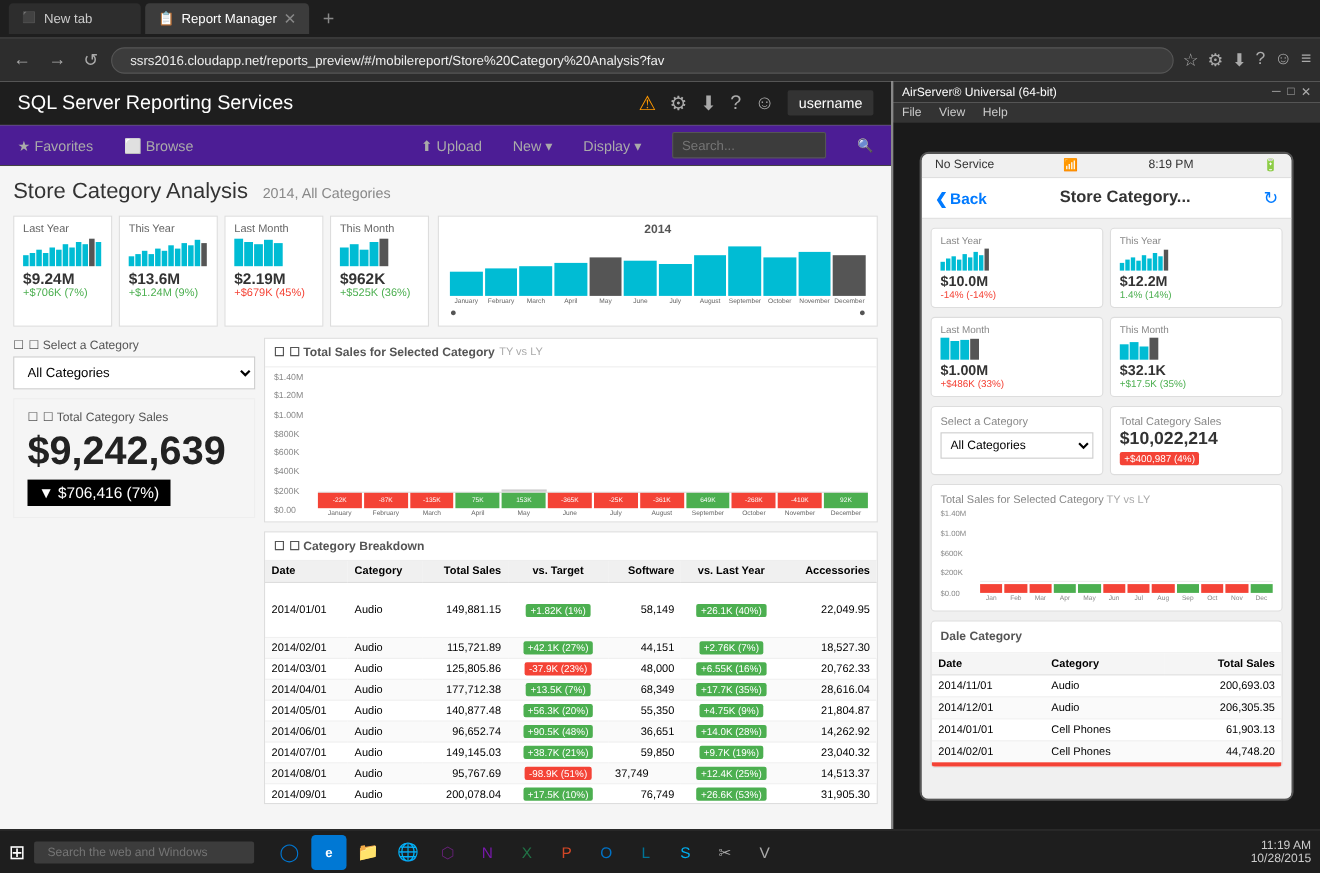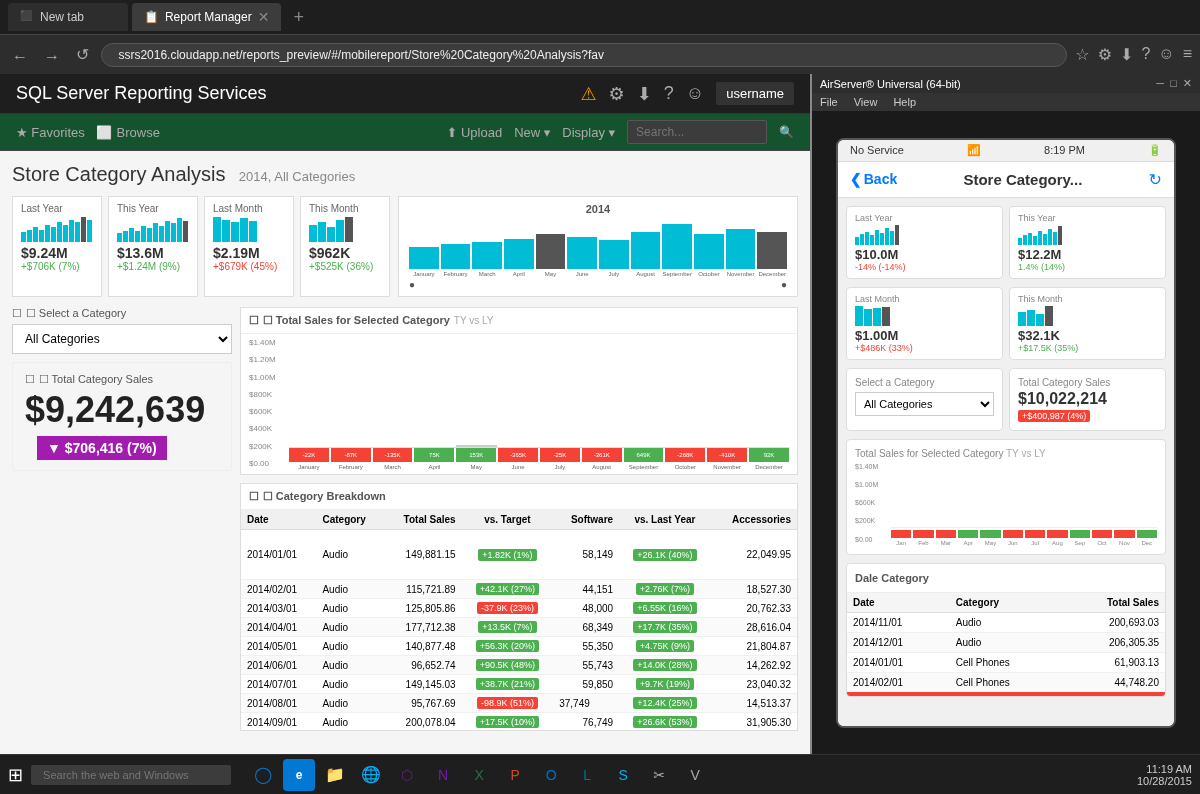--- a/index.html
+++ b/index.html
@@ -81,21 +81,21 @@
       <div style="display:flex;gap:12px;align-items:center;">
         <span style="color:#ff9800;font-size:18px;cursor:pointer;">⚠</span>
         <span style="color:#aaa;font-size:18px;cursor:pointer;">⚙</span>
         <span style="color:#aaa;font-size:18px;cursor:pointer;">⬇</span>
         <span style="color:#aaa;font-size:18px;cursor:pointer;">?</span>
         <span style="color:#aaa;font-size:18px;cursor:pointer;">☺</span>
         <span style="color:white;font-size:13px;background:#333;padding:4px 10px;border-radius:2px;">username</span>
       </div>
     </div>
 
-    <div style="background:#14532d;padding:6px 16px;display:flex;align-items:center;gap:12px;border-bottom:1px solid #444;">
+    <div style="background:#4c1d95;padding:6px 16px;display:flex;align-items:center;gap:28px;border-bottom:1px solid #444;">
       <span style="color:#aaa;font-size:13px;cursor:pointer;">★ Favorites</span>
       <span style="color:#aaa;font-size:13px;cursor:pointer;">⬜ Browse</span>
       <span style="flex:1;"></span>
       <span style="color:#aaa;font-size:13px;cursor:pointer;">⬆ Upload</span>
       <span style="color:#aaa;font-size:13px;cursor:pointer;">New ▾</span>
       <span style="color:#aaa;font-size:13px;cursor:pointer;">Display ▾</span>
       <input type="text" style="background: rgb(60, 60, 60); border: 1px solid rgb(85, 85, 85); padding: 4px 8px; color: rgb(204, 204, 204); font-size: 12px; border-radius: 2px; width: 140px;" placeholder="Search...">
       <span style="color:#aaa;cursor:pointer;">🔍</span>
     </div>
 
@@ -227,21 +227,21 @@
               <option>All Categories</option>
             </select>
           </div>
 
           <div style="background:#f5f5f5;padding:10px 12px;border:1px solid #eee;">
             <div style="font-size:11px;color:#555;margin-bottom:4px;display:flex;align-items:center;gap:4px;">
               <span style="cursor:pointer;">☐</span>
               <span style="font-size:11px;">☐ Total Category Sales</span>
             </div>
             <div style="font-size:36px;font-weight:bold;color:#222;line-height:1.1;">$9,242,639</div>
-            <div style="background:#a21caf;color:white;padding:4px 10px;font-size:14px;display:inline-block;margin-top:6px;font-weight:bold;margin-left:12px;">▼ $706,416 (7%)</div>
+            <div style="background:#000000;color:white;padding:4px 10px;font-size:14px;display:inline-block;margin-top:6px;font-weight:normal;">▼ $706,416 (7%)</div>
           </div>
         </div>
 
         <div style="flex:1;">
 
           <div style="background:white;border:1px solid #ddd;margin-bottom:8px;">
             <div style="padding:6px 8px;font-size:11px;color:#555;font-weight:bold;border-bottom:1px solid #eee;display:flex;align-items:center;gap:4px;">
               <span style="cursor:pointer;">☐</span>
               <span>☐ Total Sales for Selected Category</span>
               <span style="font-size:10px;color:#aaa;font-weight:normal;">TY vs LY</span>
@@ -442,21 +442,21 @@
                     <td style="padding:3px 6px;text-align:center;"><span class="badge badge-green">+56.3K (20%)</span></td>
                     <td style="padding:3px 6px;text-align:right;">55,350</td>
                     <td style="padding:3px 6px;text-align:center;"><span class="badge badge-green">+4.75K (9%)</span></td>
                     <td style="padding:3px 6px;text-align:right;">21,804.87</td>
                   </tr>
                   <tr style="background:#fafafa;border-bottom:1px solid #f0f0f0;">
                     <td style="padding:3px 6px;">2014/06/01</td>
                     <td style="padding:3px 6px;">Audio</td>
                     <td style="padding:3px 6px;text-align:right;">96,652.74</td>
                     <td style="padding:3px 6px;text-align:center;"><span class="badge badge-green">+90.5K (48%)</span></td>
-                    <td style="padding:3px 6px;text-align:right;">55,743</td>
+                    <td style="padding:3px 6px;text-align:right;">36,651</td>
                     <td style="padding:3px 6px;text-align:center;"><span class="badge badge-green">+14.0K (28%)</span></td>
                     <td style="padding:3px 6px;text-align:right;">14,262.92</td>
                   </tr>
                   <tr style="border-bottom:1px solid #f0f0f0;">
                     <td style="padding:3px 6px;">2014/07/01</td>
                     <td style="padding:3px 6px;">Audio</td>
                     <td style="padding:3px 6px;text-align:right;">149,145.03</td>
                     <td style="padding:3px 6px;text-align:center;"><span class="badge badge-green">+38.7K (21%)</span></td>
                     <td style="padding:3px 6px;text-align:right;">59,850</td>
                     <td style="padding:3px 6px;text-align:center;"><span class="badge badge-green">+9.7K (19%)</span></td>

